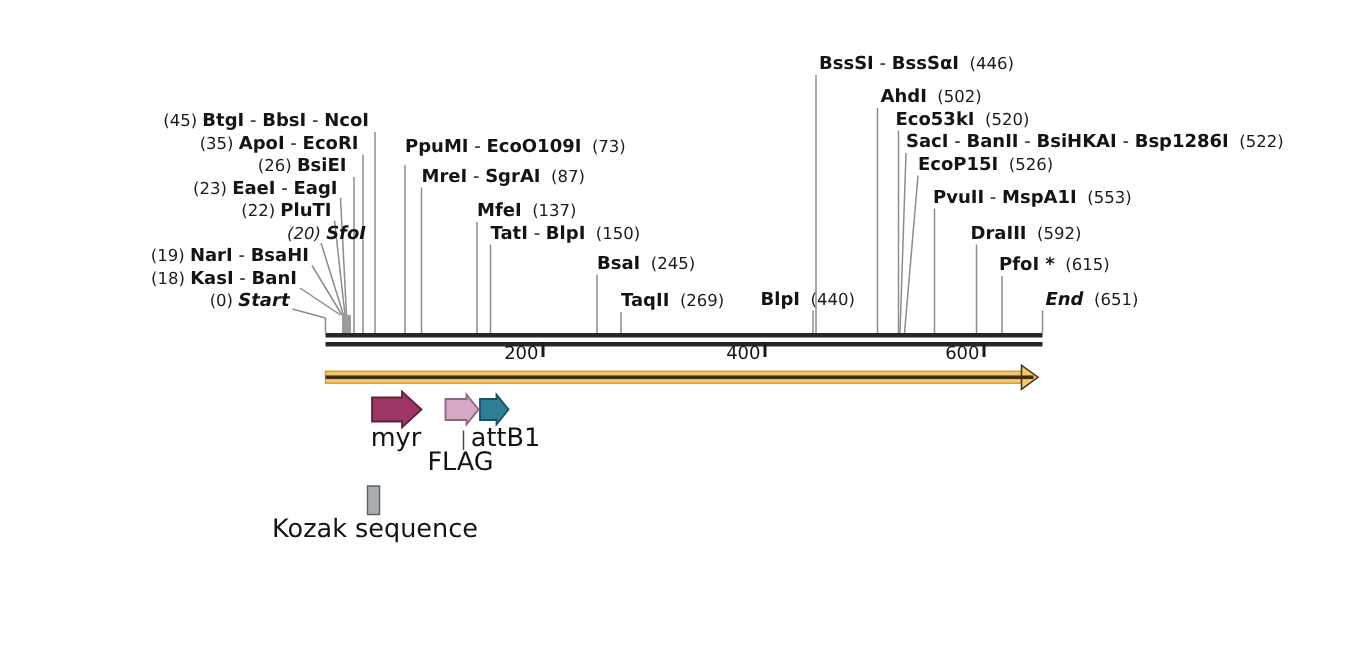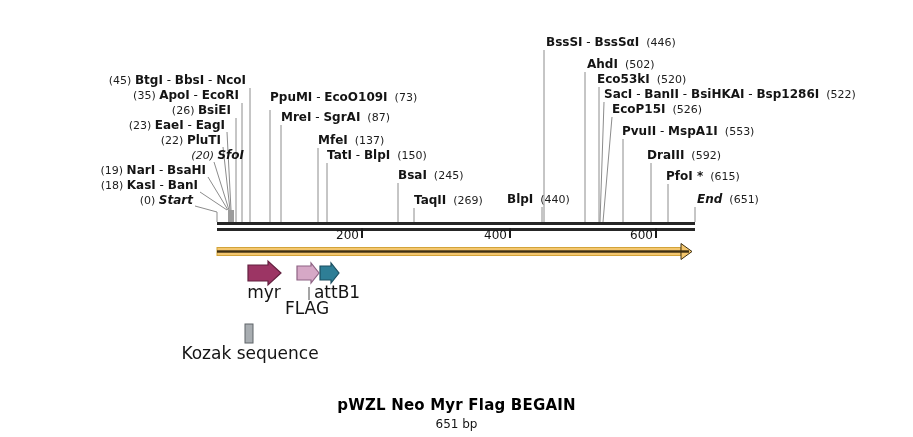--- a/index.html
+++ b/index.html
@@ -109,18 +109,14 @@
       <div class="tick-label" style="right: 260px; top: 229px;">600</div>
     </div>
   <div id="feature-labels">
       <div class="feat-label" style="left: 264px; top: 286px;">myr</div>
       <div class="feat-label" style="left: 307px; top: 302px;">FLAG</div>
       <div class="feat-label" style="left: 337px; top: 286px;">attB1</div>
       <div class="feat-label" style="left: 250px; top: 347px;">Kozak sequence</div>
     </div>
 
 
-  <div class="title-block">
-    <div class="map-title">pWZL Neo Myr Flag BEGAIN</div>
-    <div class="map-length">651 bp</div>
-  </div>
 
 </div>
 
 </body></html>

